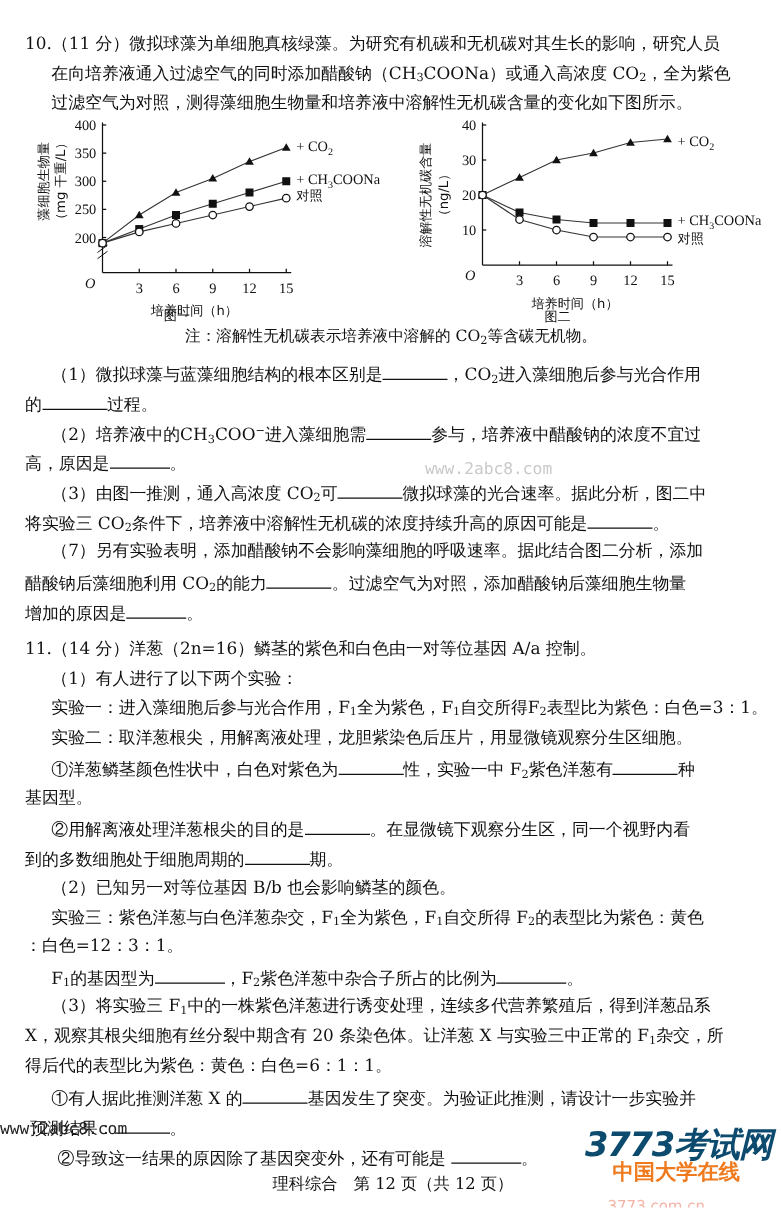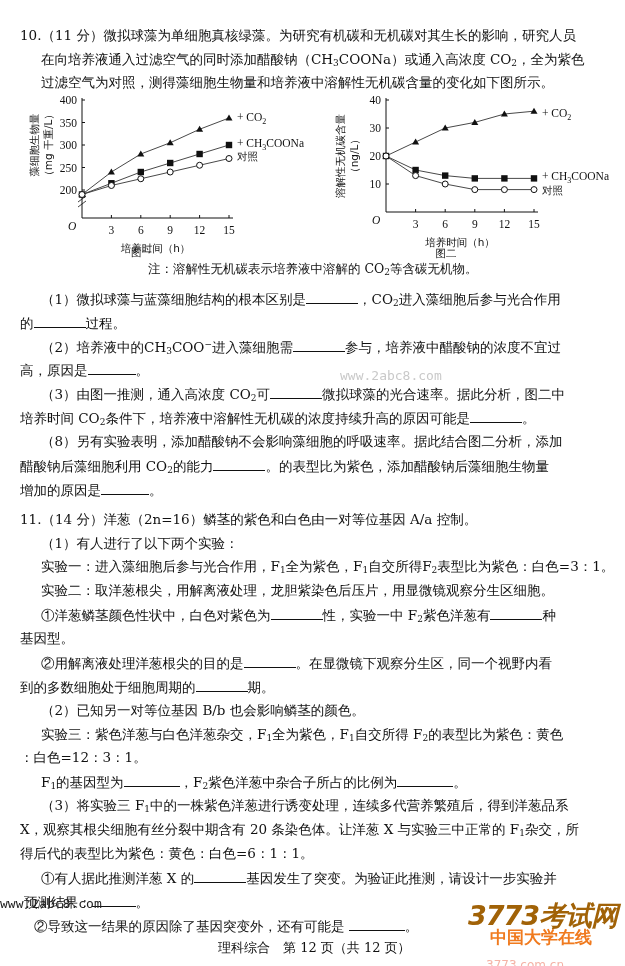--- a/index.html
+++ b/index.html
@@ -16,21 +16,21 @@
   sup { font-size: 9px; vertical-align: 5px; line-height: 0; }
   .chart { position: absolute; }
   .chart svg { overflow: visible; }
   .ax-text { font-family: "Liberation Serif", "DejaVu Serif", serif; font-size: 11.5px; fill: #111; }
   .ax-label { font-family: "DejaVu Sans", sans-serif; font-size: 10.5px; fill: #111; }
   .note { font-family: "DejaVu Serif", serif; font-size: 12.5px; }
   .footer { font-size: 13px; }
   .wm-small { position: absolute; font-family: "DejaVu Sans Mono", monospace; font-size: 13px; color: #222; }
   .wm-faint { position: absolute; font-family: "DejaVu Sans Mono", monospace; font-size: 13px; color: #c9c9c9; }
   .logo { position: absolute; left: 468px; y: 0; top: 898px; width: 150px; height: 60px; }
-  .logo .l1 { position: absolute; left: 0; top: 0; font-family: "DejaVu Sans", sans-serif; font-style: italic; font-weight: bold; font-size: 27px; color: #a16207; letter-spacing: -1px; }
+  .logo .l1 { position: absolute; left: 0; top: 0; font-family: "DejaVu Sans", sans-serif; font-style: italic; font-weight: bold; font-size: 27px; color: #0c4a6e; letter-spacing: -1px; }
   .logo .l2 { position: absolute; left: 22px; top: 28px; font-family: "DejaVu Sans", sans-serif; font-weight: bold; font-size: 17px; color: #f07a1e; }
   .logo .l3 { position: absolute; left: 18px; top: 44px; font-family: "DejaVu Sans", sans-serif; font-size: 12px; color: #f4b3a6; margin-top: 16px; }
 </style>
 </head>
 <body>
 
 <div class="line" style="left:20px;top:26px;">10.（11 分）微拟球藻为单细胞真核绿藻。为研究有机碳和无机碳对其生长的影响，研究人员</div>
 <div class="line" style="left:41px;top:50px;">
   <span>在向培养液通入过滤空气的同时添加醋酸钠（CH</span><sub>3</sub><span>COONa）或通入高浓度 CO</span><sub>2</sub><span>，全为紫色</span>
 </div>
@@ -175,26 +175,26 @@
 </div>
 <div class="line" style="left:20px;top:360px;">
   <span>高，原因是</span><span class="blank w48"></span><span>。</span>
 </div>
 <div class="wm-faint" style="left:340px;top:368px;">www.2abc8.com</div>
 
 <div class="line" style="left:41px;top:384px;">
   <span>（3）由图一推测，通入高浓度 CO</span><sub>2</sub><span>可</span><span class="blank"></span><span>微拟球藻的光合速率。据此分析，图二中</span>
 </div>
 <div class="line" style="left:20px;top:408px;">
-  <span>培养时间 CO</span><sub>2</sub><span>条件下，培养液中溶解性无机碳的浓度持续升高的原因可能是</span><span class="blank"></span><span>。</span>
-</div>
-
-<div class="line" style="left:41px;top:432px;">（8）另有实验表明，添加醋酸钠不会影响藻细胞的呼吸速率。据此结合图二分析，添加</div>
+  <span>将实验三 CO</span><sub>2</sub><span>条件下，培养液中溶解性无机碳的浓度持续升高的原因可能是</span><span class="blank"></span><span>。</span>
+</div>
+
+<div class="line" style="left:41px;top:432px;">（7）另有实验表明，添加醋酸钠不会影响藻细胞的呼吸速率。据此结合图二分析，添加</div>
 <div class="line" style="left:20px;top:456px;">
-  <span>醋酸钠后藻细胞利用 CO</span><sub>2</sub><span>的能力</span><span class="blank"></span><span>。的表型比为紫色，添加醋酸钠后藻细胞生物量</span>
+  <span>醋酸钠后藻细胞利用 CO</span><sub>2</sub><span>的能力</span><span class="blank"></span><span>。过滤空气为对照，添加醋酸钠后藻细胞生物量</span>
 </div>
 <div class="line" style="left:20px;top:480px;">
   <span>增加的原因是</span><span class="blank w48"></span><span>。</span>
 </div>
 
 <div class="line" style="left:20px;top:510px;">11.（14 分）洋葱（2n=16）鳞茎的紫色和白色由一对等位基因 A/a 控制。</div>
 <div class="line" style="left:41px;top:534px;">（1）有人进行了以下两个实验：</div>
 <div class="line" style="left:41px;top:557px;">
   <span>实验一：进入藻细胞后参与光合作用，F</span><sub>1</sub><span>全为紫色，F</span><sub>1</sub><span>自交所得F</span><sub>2</sub><span>表型比为紫色：白色=3：1。</span>
 </div>
@@ -224,21 +224,21 @@
   <span>X，观察其根尖细胞有丝分裂中期含有 20 条染色体。让洋葱 X 与实验三中正常的 F</span><sub>1</sub><span>杂交，所</span>
 </div>
 <div class="line" style="left:20px;top:844px;">得后代的表型比为紫色：黄色：白色=6：1：1。</div>
 <div class="line" style="left:41px;top:868px;">
   <span>①有人据此推测洋葱 X 的</span><span class="blank"></span><span>基因发生了突变。为验证此推测，请设计一步实验并</span>
 </div>
 <div class="line" style="left:24px;top:892px;">
   <span>预测结果：</span><span class="blank w44"></span><span>。</span>
 </div>
 <div class="wm-small" style="left:0px;top:896px;">www.2abc8.com</div>
-<div class="line" style="left:34px;top:916px;">
+<div class="line" style="left:46px;top:916px;">
   <span>②导致这一结果的原因除了基因突变外，还有可能是</span>&nbsp;<span class="blank w56"></span><span>。</span>
 </div>
 
 <div class="line footer" style="left:218px;top:939px;">理科综合　第 12 页（共 12 页）</div>
 
 <div class="logo">
   <div class="l1">3773考试网</div>
   <div class="l3">3773.com.cn</div>
   <div class="l2">中国大学在线</div>
 </div>

